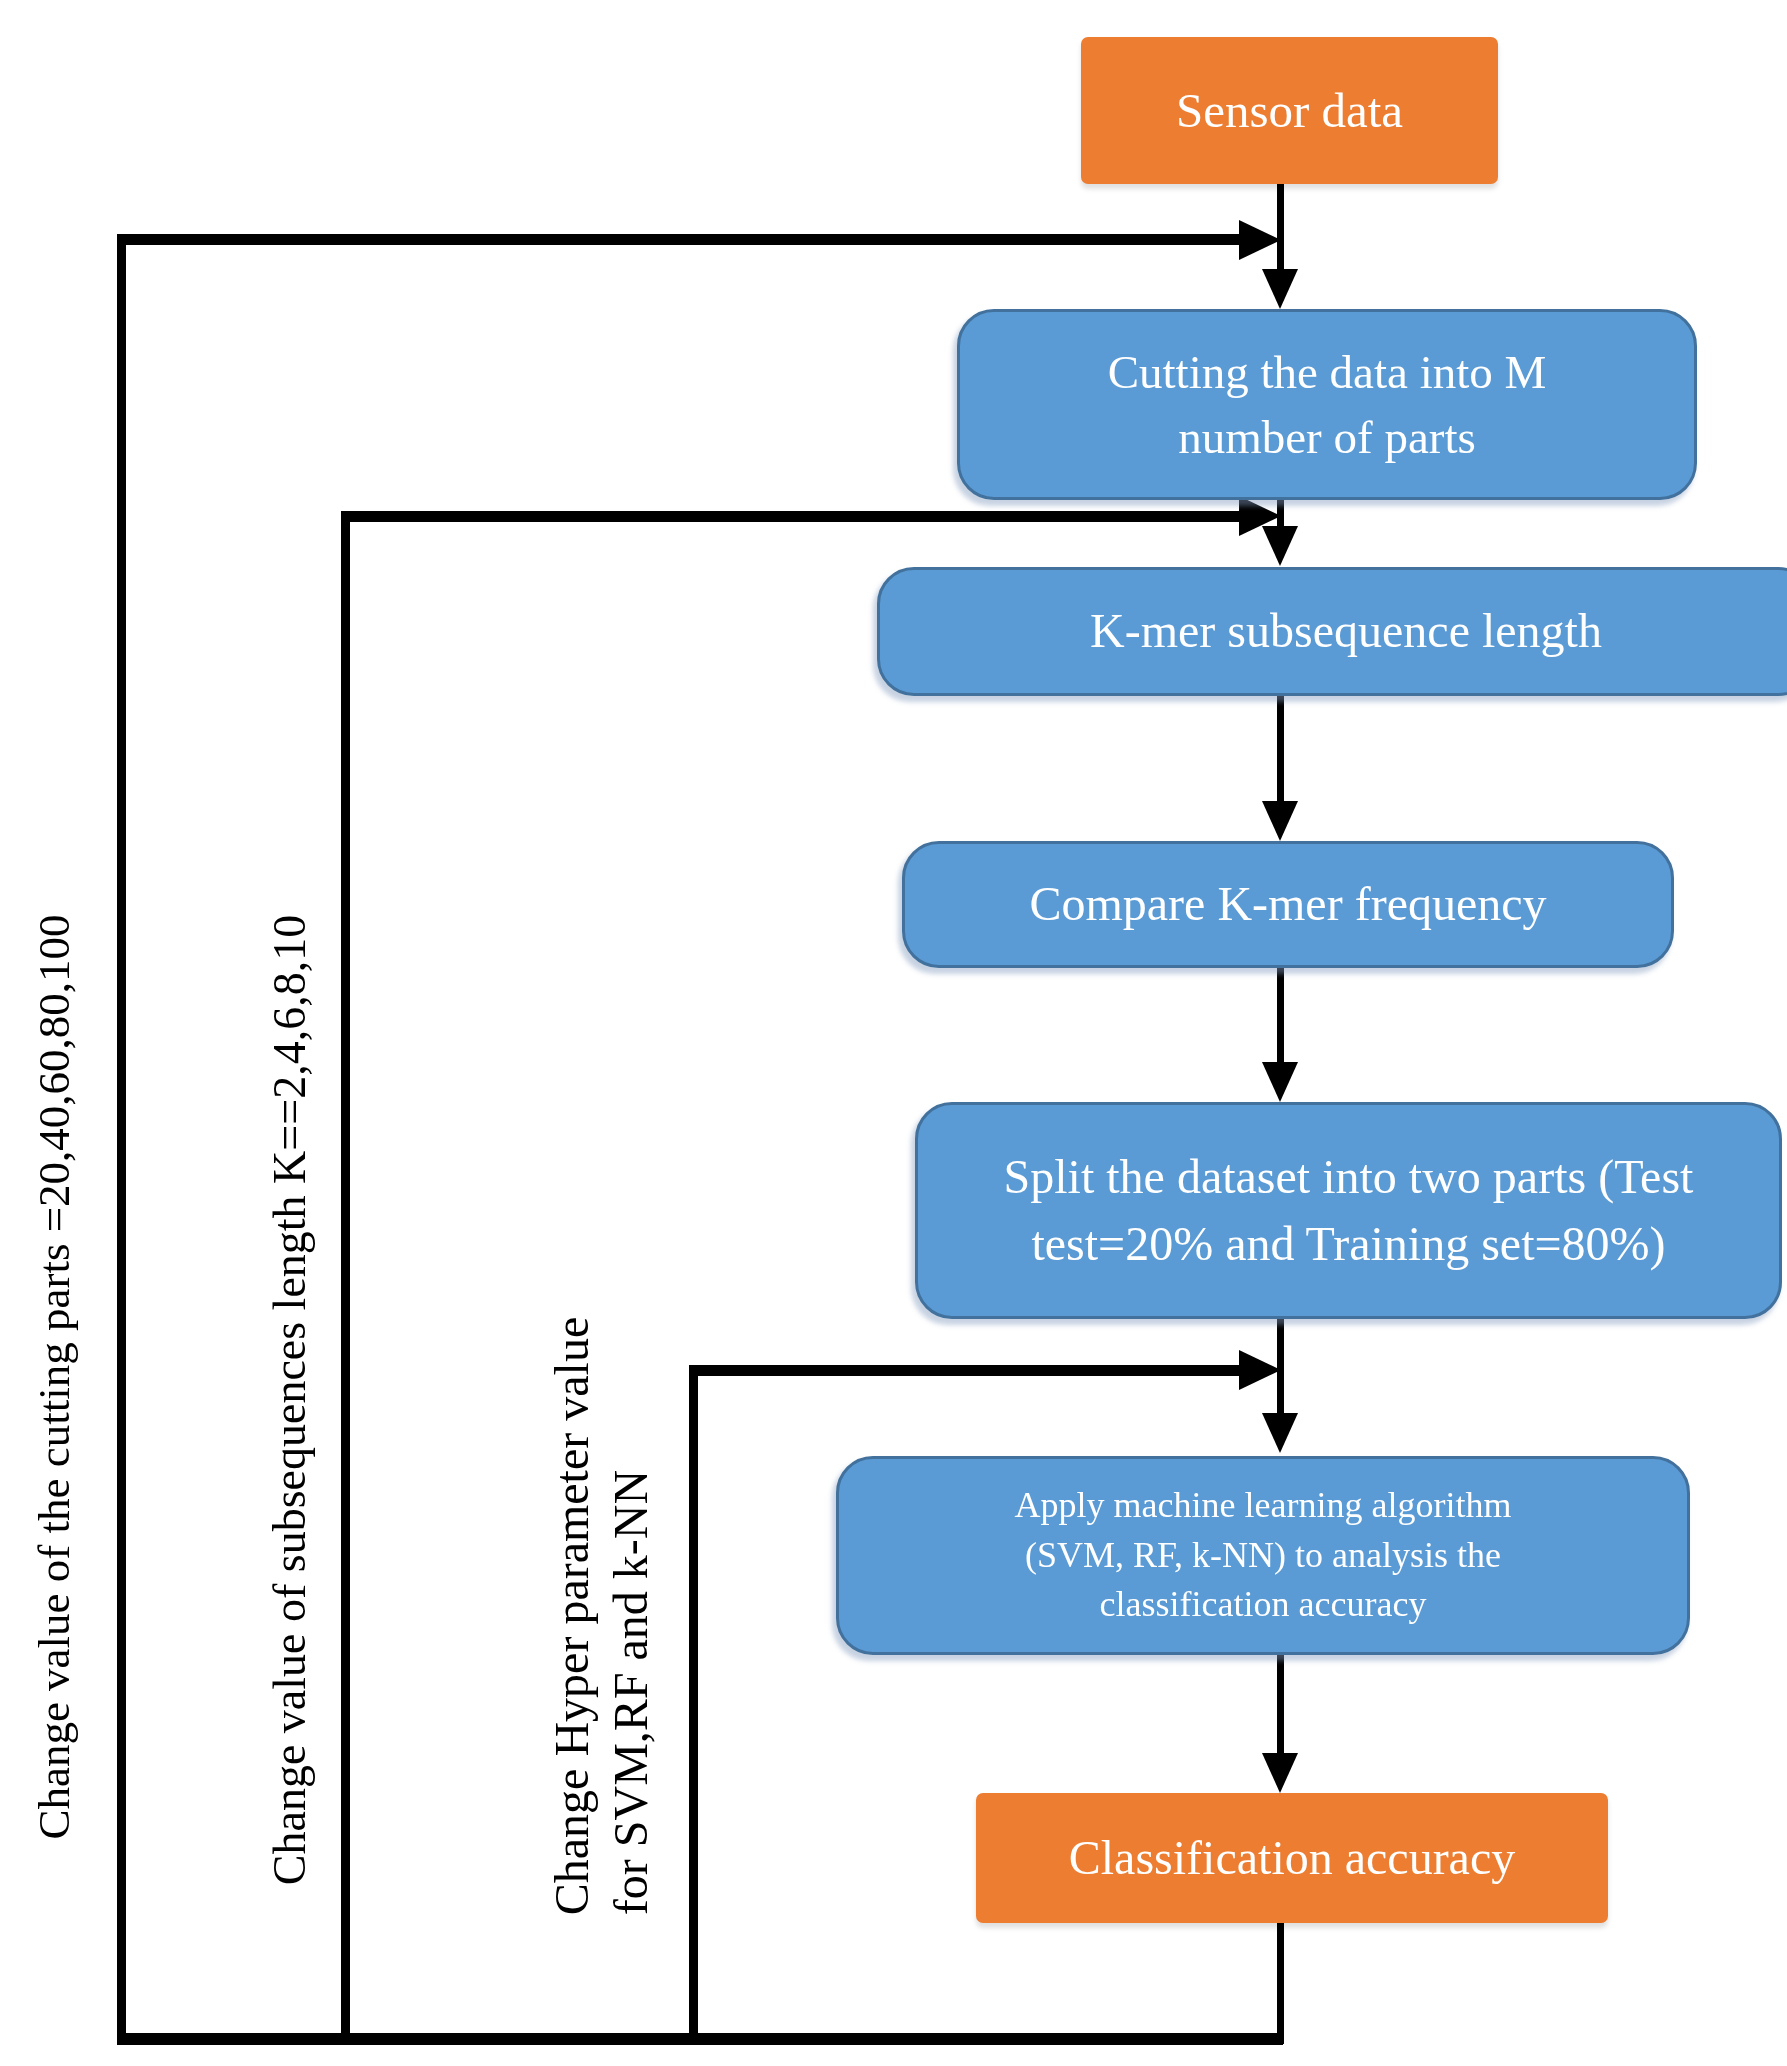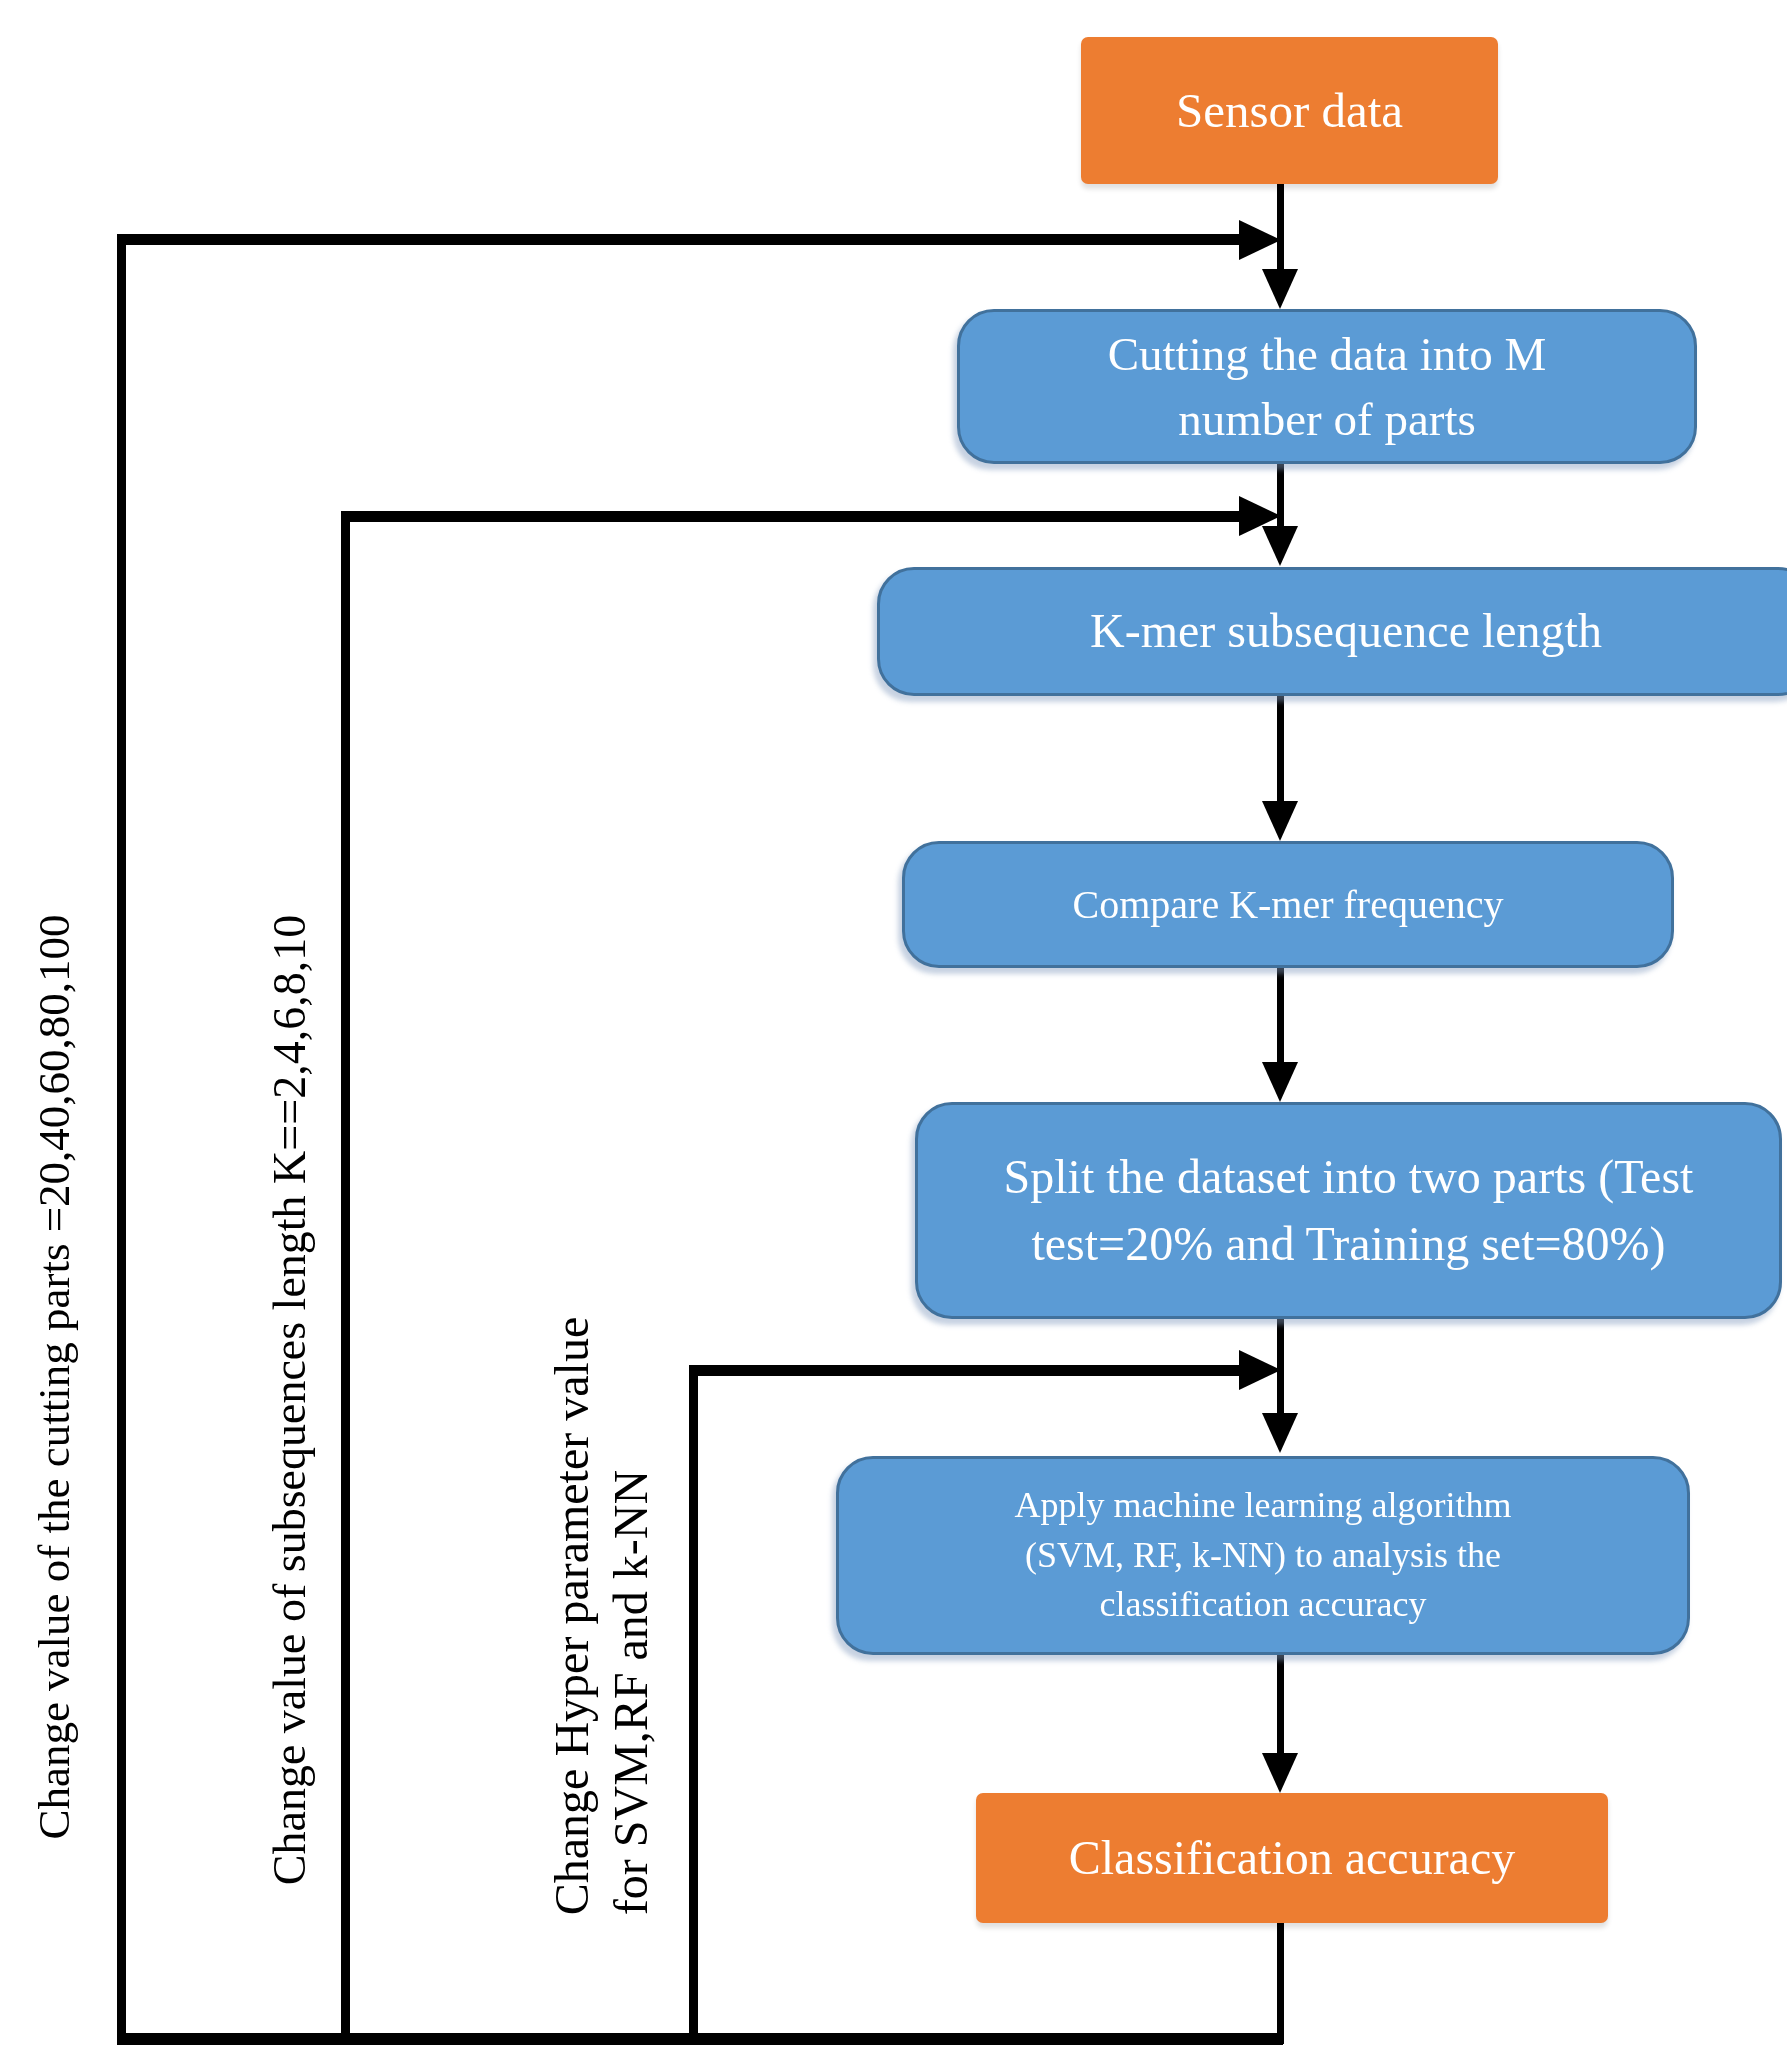--- a/index.html
+++ b/index.html
@@ -66,23 +66,23 @@
     transform:translate(-50%,-50%) rotate(-90deg);
   }
   .vlabel.multiline{
     white-space:pre-line;
     text-align:left;
     line-height:1.22;
   }
 
   
   .n-sensor        {left:1081px; top:37px;   width:417px;  height:147px; font-size:49px;}
-  .n-cutting       {left:957px; top:309px;  width:740px;  height:155px; font-size:47px;}
+  .n-cutting       {left:957px; top:309px;  width:740px;  height:191px; font-size:47px;}
   .n-kmer          {left:877px; top:567px;  width:938px; height:129px; font-size:48px;}
-  .n-compare       {left:902px; top:841px; width:772px; height:127px; font-size:40px;text-align:right;}
+  .n-compare       {left:902px; top:841px; width:772px; height:127px; font-size:48px;text-align:right;}
   .n-split         {left:883px; top:1102px; width:867px; height:217px; font-size:48px; border-radius:43px;margin-left:32px;}
   .n-apply         {left:836px; top:1456px; width:854px; height:199px; font-size:36px;}
   .n-classification{left:976px; top:1793px; width:632px;  height:130px; font-size:48px;}
 
   
   .seg{left:1277px; width:7px;}
   .seg-a{top:182px;  height:87px;}
   .seg-b{top:463px;  height:63px;}
   .seg-c{top:694px;  height:107px;}
   .seg-d{top:966px; height:96px;}

